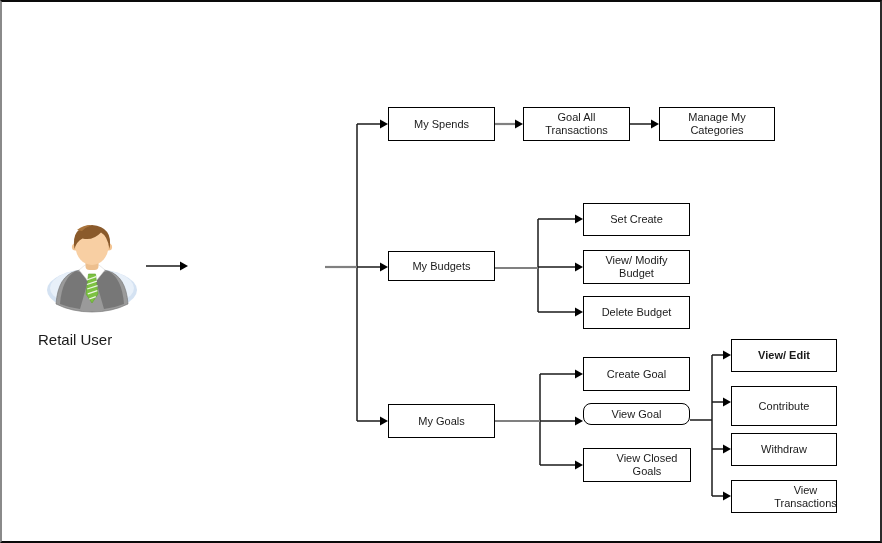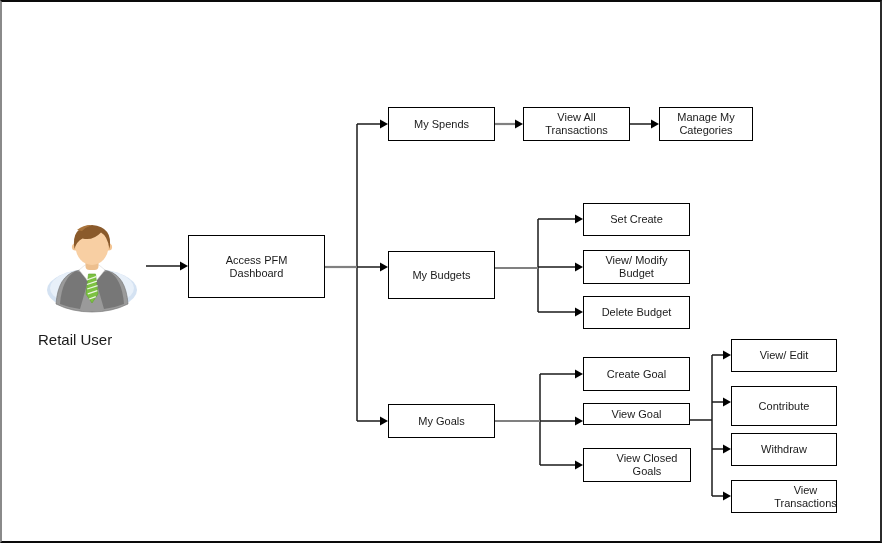--- a/index.html
+++ b/index.html
@@ -11,30 +11,30 @@
     border-right:2px solid #2b2b2b;border-left:2px solid #8a8a8a;
   }
   .node{
     position:absolute;box-sizing:border-box;border:1px solid #000000;background:#ffffff;
     display:flex;align-items:center;justify-content:center;text-align:center;
     font-size:11px;line-height:13px;color:#1a1a1a;white-space:pre-line;
   }
   .n-dashboard{left:186px;top:233px;width:137px;height:63px;}
   .n-my-spends{left:386px;top:105px;width:107px;height:34px;}
   .n-vat{left:521px;top:105px;width:107px;height:34px;}
-  .n-manage{left:657px;top:105px;width:94px;height:34px;}
-  .n-my-budgets{left:386px;top:249px;width:107px;height:48px;}
+  .n-manage{left:657px;top:105px;width:116px;height:34px;}
+  .n-my-budgets{left:386px;top:249px;width:107px;height:30px;}
   .n-set-budget{left:581px;top:201px;width:107px;height:33px;}
   .n-view-modify{left:581px;top:248px;width:107px;height:34px;}
   .n-delete-budget{left:581px;top:294px;width:107px;height:33px;}
   .n-my-goals{left:386px;top:402px;width:107px;height:34px;}
   .n-create-goal{left:581px;top:355px;width:107px;height:34px;}
-  .n-view-goal{left:581px;top:401px;width:107px;height:22px;}
+  .n-view-goal{left:581px;top:401px;width:107px;height:22px;border-radius:8px;}
   .n-view-closed{left:581px;top:446px;width:108px;height:34px;padding-left:20px;}
-  .n-view-edit{left:729px;top:337px;width:106px;height:33px;}
+  .n-view-edit{left:729px;top:337px;width:106px;height:33px;font-weight:bold;}
   .n-contribute{left:729px;top:384px;width:106px;height:40px;}
   .n-withdraw{left:729px;top:431px;width:106px;height:33px;}
   .n-view-trans{left:729px;top:478px;width:106px;height:33px;padding-left:43px;}
   .edges{position:absolute;left:0;top:0;width:878px;height:539px;}
   .actor{position:absolute;left:40px;top:214px;width:100px;height:100px;}
   .actor-label{position:absolute;left:36px;top:329px;font-size:15px;color:#1a1a1a;}
 </style>
 </head>
 <body>
 
@@ -100,24 +100,22 @@
     <path d="M44.6,64 l9.5,-3.4 M44.9,68.5 l10,-3.4 M45.2,73 l10.4,-3.4 M45.8,77.8 l9.6,-3.2 M47.2,83 l6.6,-2.4" stroke="#ffffff" stroke-width="1.3" opacity="0.85" fill="none"></path>
     <rect x="43.5" y="41" width="13" height="13" rx="4" fill="#edbf8e"></rect>
     <circle cx="33.5" cy="31" r="3.6" fill="#f3c492"></circle>
     <circle cx="66.5" cy="31" r="3.6" fill="#f3c492"></circle>
     <ellipse cx="50" cy="30" rx="16.5" ry="19" fill="#f8cfa3"></ellipse>
     <path d="M32.5,33 Q28.5,11 50,9 Q71.5,11 67.5,33 Q65.5,20 59,16.5 Q51,25 40.5,22.5 Q34.5,25.5 32.5,33 Z" fill="#8a5a2b"></path>
     <path d="M35,14 Q42,8.5 50,9 Q44,11 40,15 Z" fill="#a9743c"></path>
   </svg>
   <div class="actor-label">Retail User</div>
 
-  <div class="node n-dashboard">Access PFM
-Dashboard</div>
   <div class="node n-my-spends">My Spends</div>
-  <div class="node n-vat">View All
+  <div class="node n-vat">Goal All
 Transactions</div>
   <div class="node n-manage">Manage My
 Categories</div>
   <div class="node n-my-budgets">My Budgets</div>
   <div class="node n-set-budget">Set Create</div>
   <div class="node n-view-modify">View/ Modify
 Budget</div>
   <div class="node n-delete-budget">Delete Budget</div>
   <div class="node n-my-goals">My Goals</div>
   <div class="node n-create-goal">Create Goal</div>

